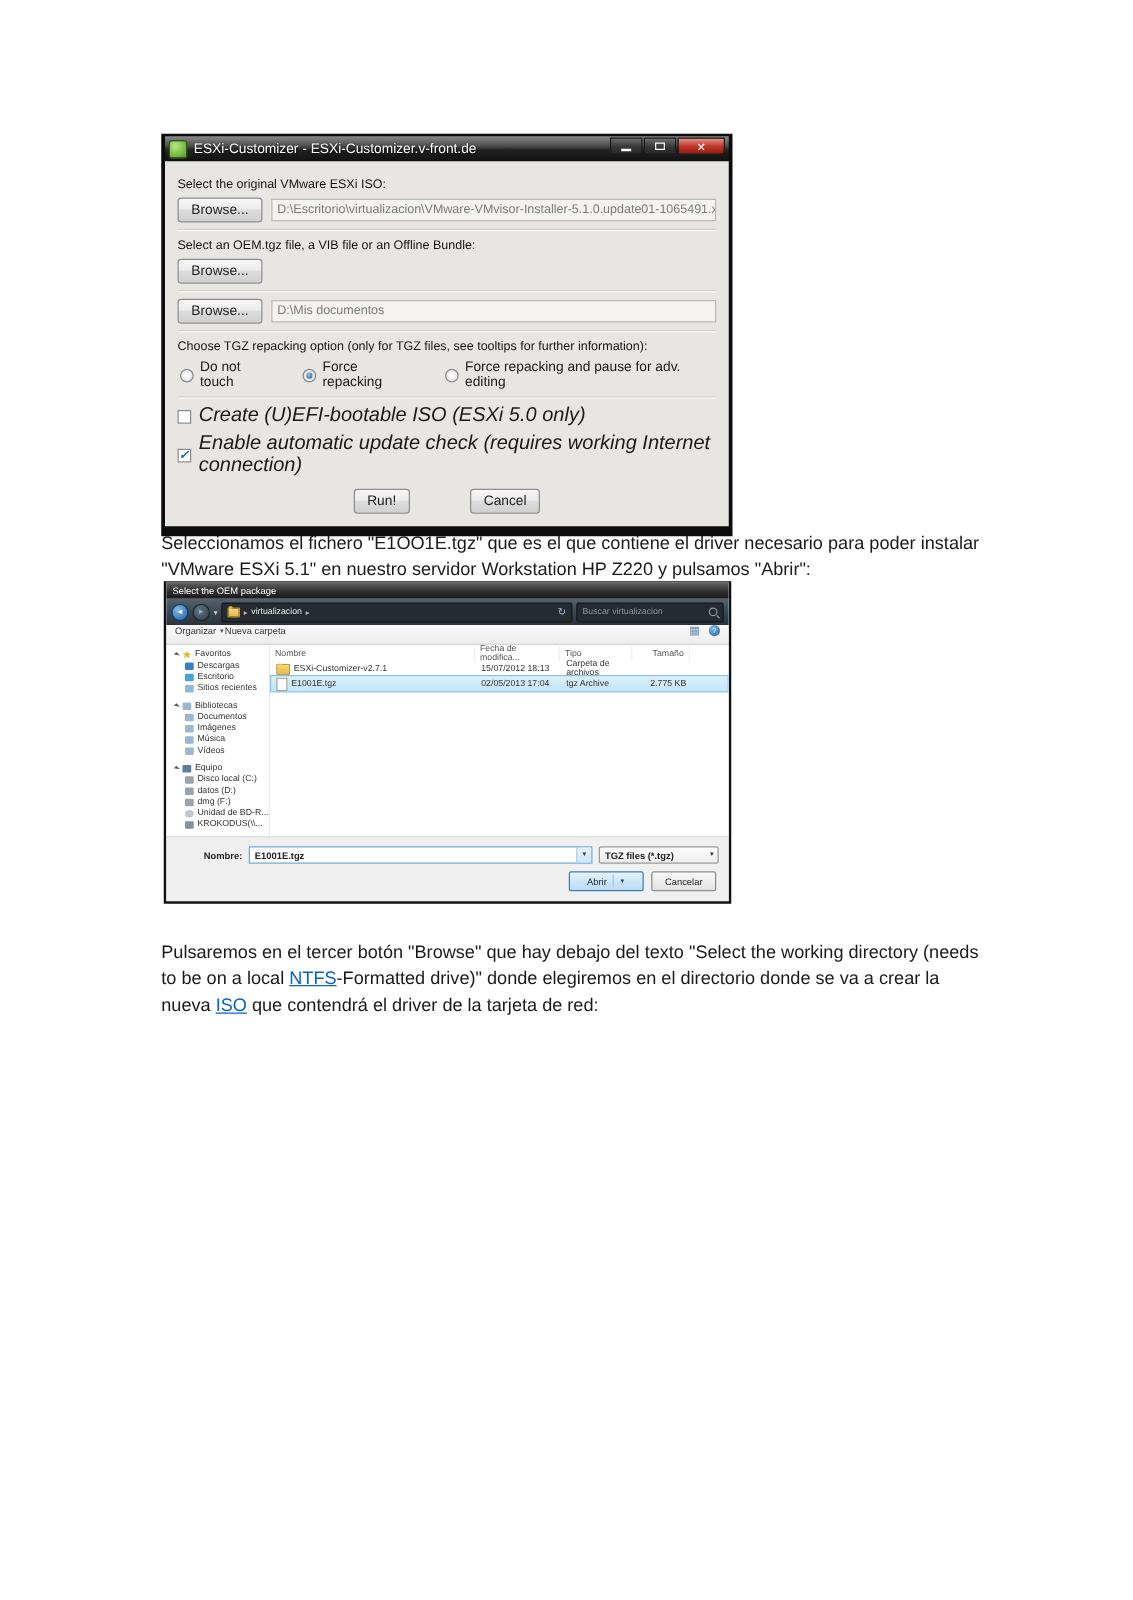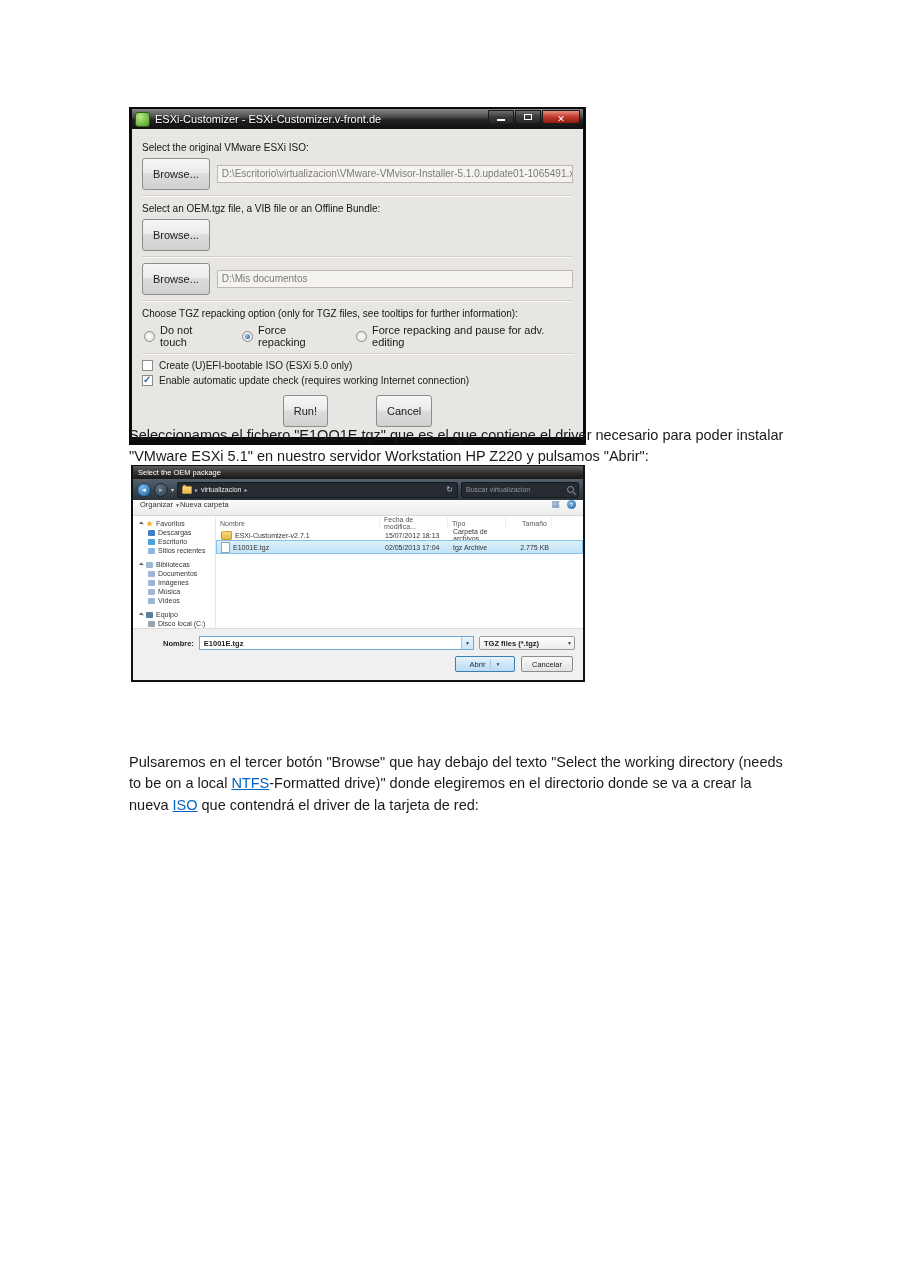--- a/index.html
+++ b/index.html
@@ -1,20 +1,20 @@
 <!DOCTYPE html>
 <html><head>
 <meta charset="utf-8">
 <style>
   html,body{margin:0;padding:0;background:#ffffff;}
   .page{position:relative;width:906px;height:1280px;background:#ffffff;overflow:hidden;
         font-family:"Liberation Sans",sans-serif;color:#191919;padding-left:33px;}
 
   
-  .btn7{display:inline-flex;align-items:center;justify-content:center;height:32px;
+  .btn7{display:inline-flex;align-items:center;justify-content:center;height:20px;
         font-family:"Liberation Sans",sans-serif;font-size:11px;color:#1d1d1d;
         background:linear-gradient(#f7f7f7,#ebebeb 45%,#dcdcdc 50%,#d0d0d0);
         border:1px solid #8d8d8d;border-radius:3px;padding:0 10px;box-sizing:border-box;}
 
   
   .shot1{position:absolute;left:129px;top:107px;width:457px;background:#0c0c0c;
          padding:2px 3px 8px 3px;box-sizing:border-box;}
   .win-titlebar{height:20px;display:flex;align-items:center;padding:0 3px;
          background:linear-gradient(#8a8a8a,#4b4b4b 40%,#222 55%,#111);}
   .win-icon{width:13px;height:13px;border-radius:3px;margin-right:5px;flex:none;
@@ -38,38 +38,38 @@
          color:#7c7a76;font-size:10px;line-height:16px;padding:0 4px;white-space:nowrap;
          overflow:hidden;}
   .sep{height:0;border-top:1px solid #d2cfc9;border-bottom:1px solid #f9f8f6;margin:5px 0;}
 
   .radio-row{display:flex;align-items:center;gap:22px;font-size:11px;margin:1px 0 2px 2px;}
   .opt{display:flex;align-items:center;gap:5px;}
   .radio{width:11px;height:11px;border-radius:50%;box-sizing:border-box;flex:none;
          background:radial-gradient(#ffffff,#dcdcdc);border:1px solid #8b8b8b;position:relative;}
   .radio.checked::after{content:"";position:absolute;left:2px;top:2px;width:5px;height:5px;
          border-radius:50%;background:radial-gradient(circle at 35% 35%,#8fc3e8,#1f5f93);}
-  .cbrow{display:flex;align-items:center;gap:6px;font-size:10px;margin:4px 0;}
+  .cbrow{display:flex;align-items:center;gap:6px;font-size:16px;margin:4px 0;font-style:italic;}
   .cb{width:11px;height:11px;box-sizing:border-box;background:#fff;border:1px solid #8b8b8b;
       position:relative;flex:none;}
   .cb.checked::before{content:"✓";position:absolute;left:0;top:-2px;font-size:10px;
       font-weight:bold;color:#2c67b0;}
   .btnrow{display:flex;justify-content:center;gap:0;margin-top:9px;}
   .btn-run{min-width:38px;}
   .btn-cancel{min-width:52px;margin-left:48px;}
 
   
   .para{position:absolute;left:129px;width:656px;font-size:14.5px;line-height:21.5px;
         color:#1a1a1a;}
   .para a{color:#0563c1;text-decoration:underline;cursor:pointer;}
   .para1{top:410px;}
   .para2{top:737px;}
 
   
-  .shot2{position:absolute;left:131px;top:465px;width:454px;height:217px;box-sizing:border-box;
+  .shot2{position:absolute;left:131px;top:465px;width:454px;height:258px;box-sizing:border-box;
          background:#0e1216;padding:1px 2px 2px 2px;}
   .dlg{height:100%;display:flex;flex-direction:column;background:#f0f0f0;overflow:hidden;}
   .dlg-titlebar{flex:none;height:13px;display:flex;align-items:center;padding:0 5px;
          background:linear-gradient(#5f5f5f,#2b2b2b 60%,#1a1a1a);color:#fff;font-size:7.5px;}
   .dlg-nav{flex:none;height:21px;display:flex;align-items:center;gap:3px;padding:0 4px;
          background:linear-gradient(#55626e,#3a454e 55%,#2b333a);}
   .navbtn{width:14px;height:14px;border-radius:50%;flex:none;display:flex;align-items:center;
          justify-content:center;box-sizing:border-box;}
   .navbtn.back{background:radial-gradient(circle at 35% 30%,#7fb8e8,#1e5f9e);border:1px solid #123c66;}
   .navbtn.back::before{content:"◄";font-size:6px;color:#fff;}

